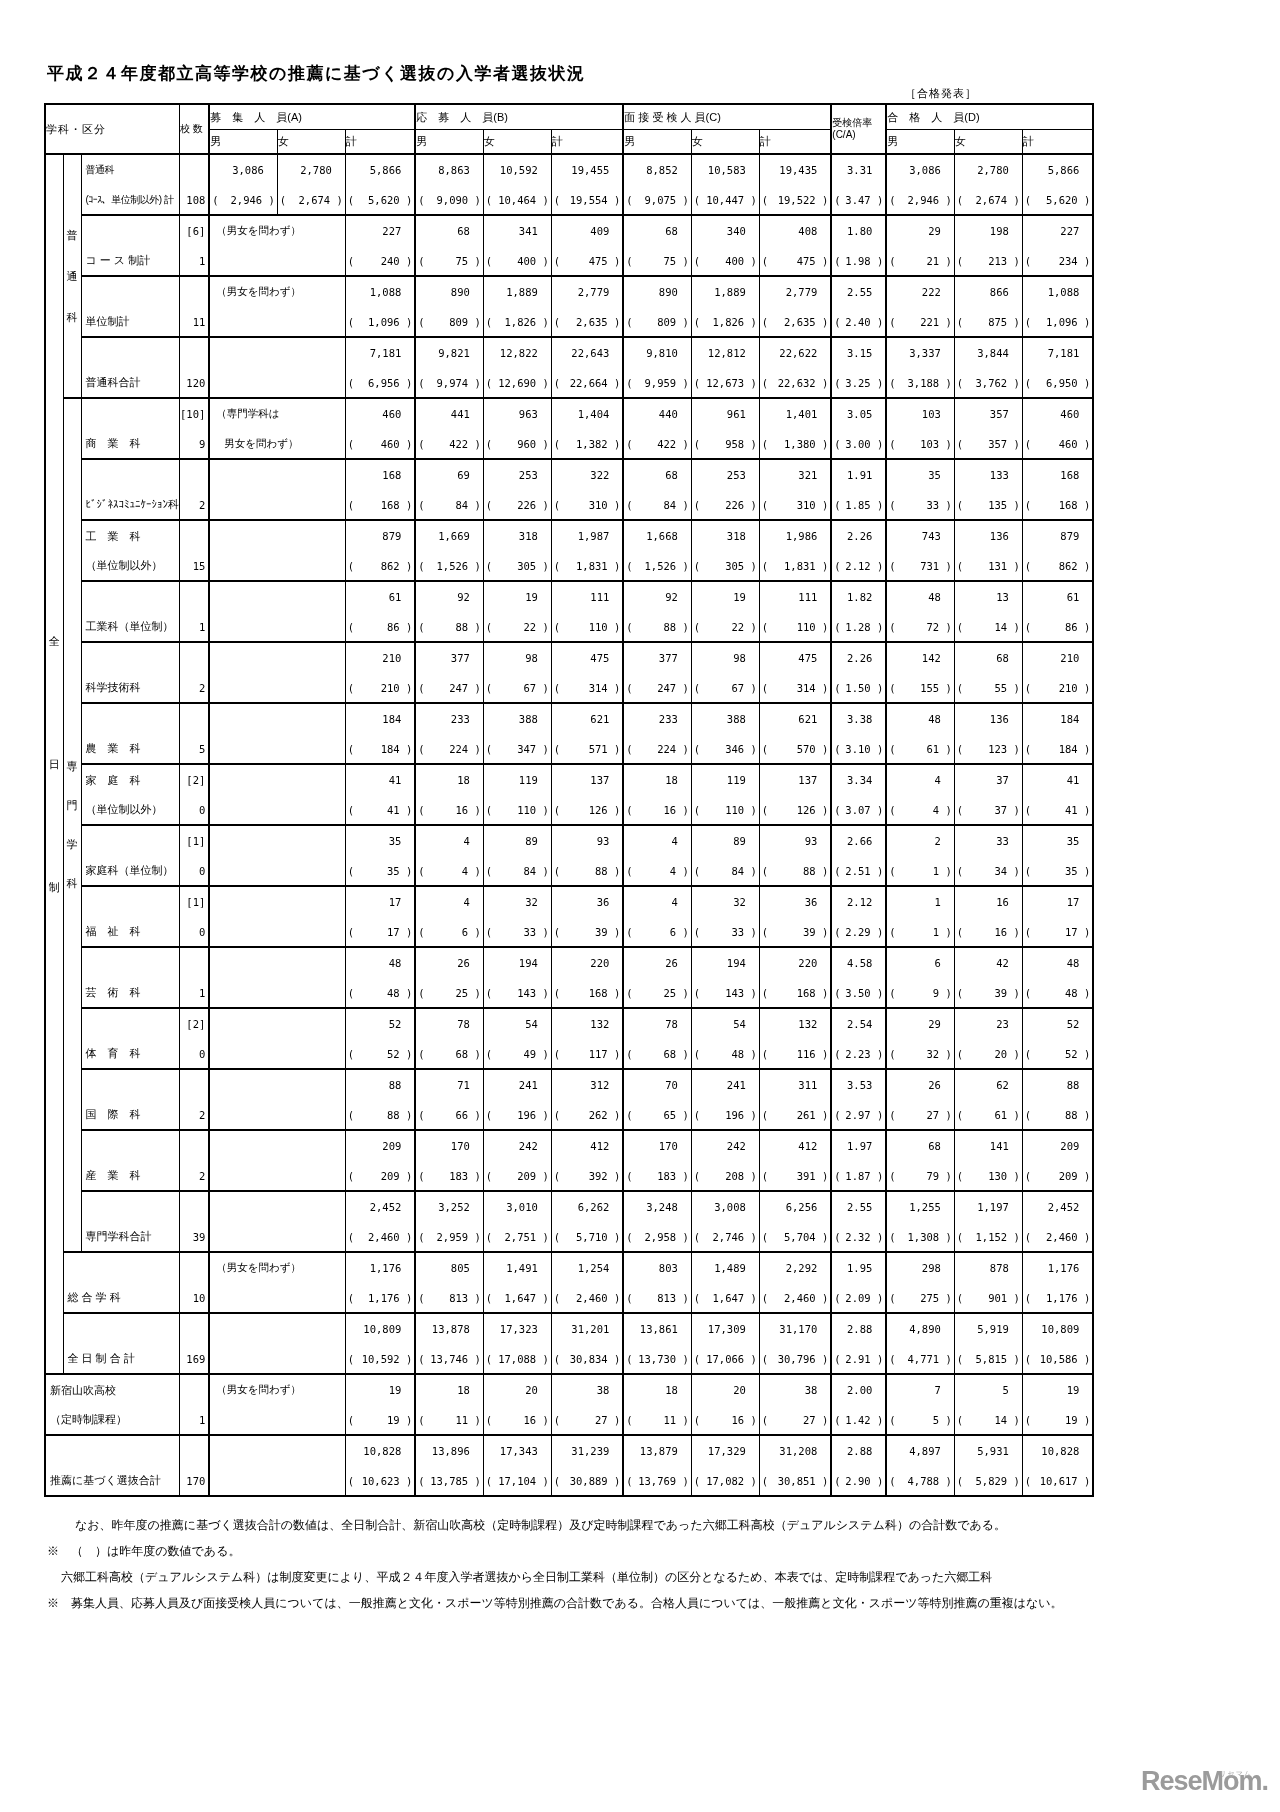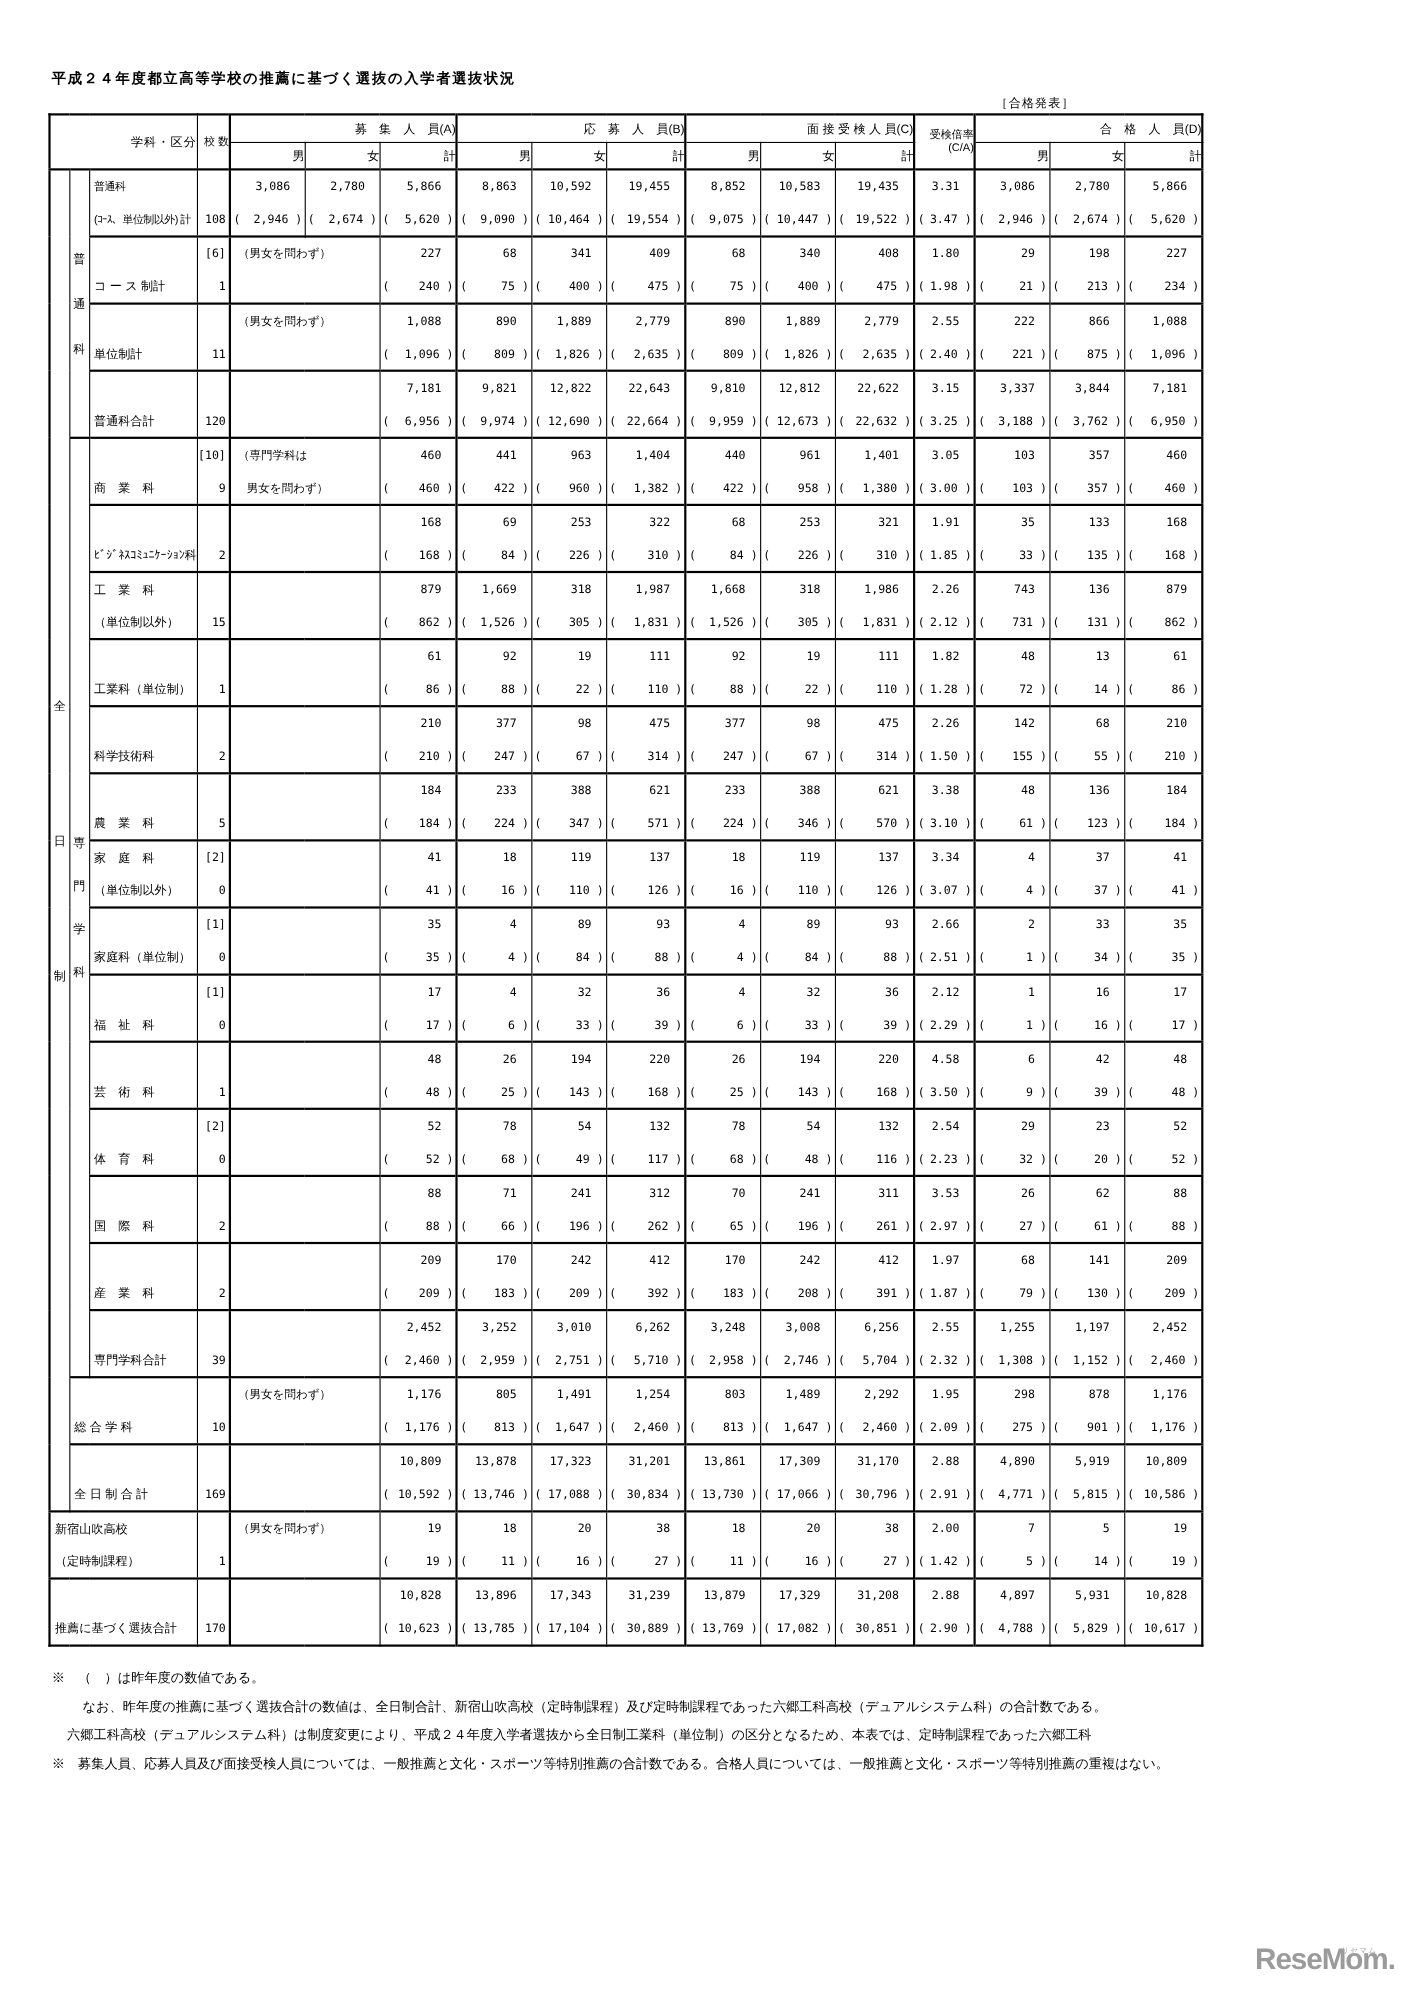--- a/index.html
+++ b/index.html
@@ -1,22 +1,22 @@
 <!DOCTYPE html>
 <html><head>
 <meta charset="utf-8">
 <style>
   html,body{margin:0;padding:0;background:#fff;}
   body{width:1280px;height:1812px;position:relative;font-family:"Liberation Sans",sans-serif;color:#000;}
   .page{position:absolute;inset:0;background:#fff;overflow:hidden;}
-  .title{position:absolute;left:47px;top:62px;font-size:13px;font-weight:bold;letter-spacing:1.5px;white-space:nowrap;}
+  .title{position:absolute;left:47px;top:62px;font-size:17px;font-weight:bold;letter-spacing:1.5px;white-space:nowrap;}
   .announce{position:absolute;left:905px;top:86px;font-size:11px;letter-spacing:1px;}
   table.main{position:absolute;left:44px;top:103px;border-collapse:collapse;table-layout:fixed;border:2px solid #000;background:#fff;}
   th,td{border:1px solid #000;padding:0;font-weight:normal;}
-  thead th{font-size:11px;text-align:right;vertical-align:middle;}
+  thead th{font-size:11px;text-align:left;vertical-align:middle;}
   thead tr.h1 th{height:24px;}
   thead tr.h2 th{height:23px;border-bottom:2px solid #000;}
   th.dept{font-size:11px;letter-spacing:1px;border-radius:19px;}
   th.cnt-h{font-size:10px;}
   th.ratio-h div{line-height:12px;font-size:10px;}
   .gl{border-left:2px solid #000 !important;}
   tbody td{border:1px solid #000;border-top:2px solid #000;vertical-align:top;}
   tbody tr{height:61px;}
   .cl{height:30px;display:flex;align-items:center;overflow:visible;}
   .pl{height:29px;display:flex;align-items:center;overflow:visible;}
@@ -2617,22 +2617,22 @@
             <div class="pl sb">
               <span class="num pp">(</span>
               <span class="num pv">10,617&nbsp;)</span>
             </div>
           </td>
         </tr>
       </tbody>
   </table>
 
   <div class="footnotes">
+      <div class="fn" style="margin-left: 28px;">なお、昨年度の推薦に基づく選抜合計の数値は、全日制合計、新宿山吹高校（定時制課程）及び定時制課程であった六郷工科高校（デュアルシステム科）の合計数である。</div>
       <div class="fn" style="margin-left: 0px;">※　（　）は昨年度の数値である。</div>
-      <div class="fn" style="margin-left: 28px;">なお、昨年度の推薦に基づく選抜合計の数値は、全日制合計、新宿山吹高校（定時制課程）及び定時制課程であった六郷工科高校（デュアルシステム科）の合計数である。</div>
       <div class="fn" style="margin-left: 14px;">六郷工科高校（デュアルシステム科）は制度変更により、平成２４年度入学者選抜から全日制工業科（単位制）の区分となるため、本表では、定時制課程であった六郷工科</div>
       <div class="fn" style="margin-left: 0px;">※　募集人員、応募人員及び面接受検人員については、一般推薦と文化・スポーツ等特別推薦の合計数である。合格人員については、一般推薦と文化・スポーツ等特別推薦の重複はない。</div>
     </div>
 
   <div class="logo">
     <span class="ruby">リセマム</span>
     <span>ReseMom.</span>
   </div>
 </div>
 

